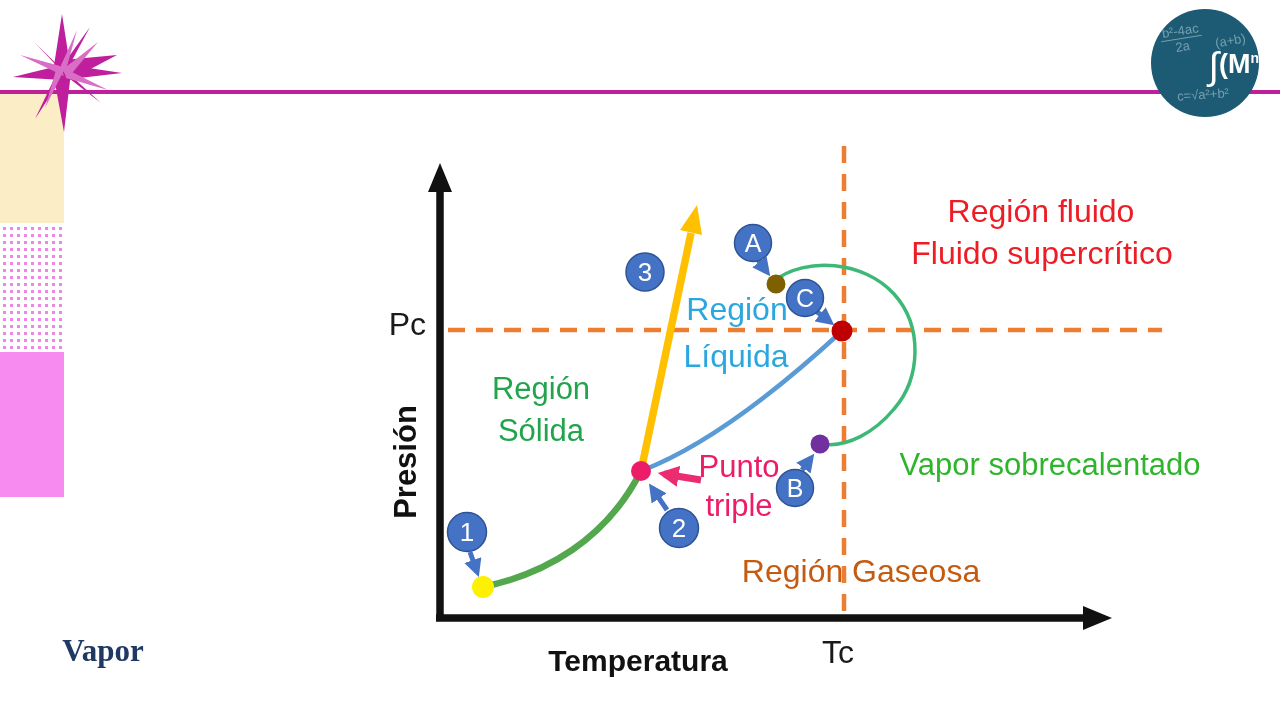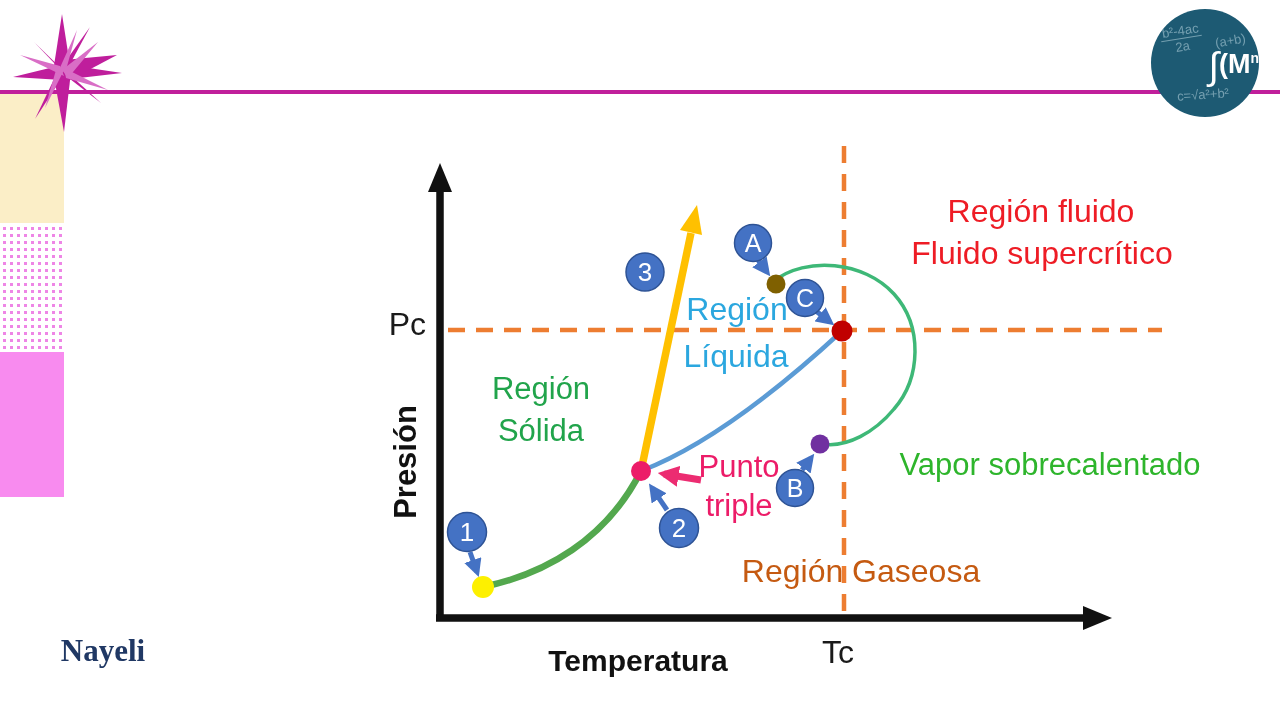--- a/index.html
+++ b/index.html
@@ -155,16 +155,16 @@
       <circle cx="805" cy="298" r="18.5" fill="#4472c4" stroke="#2e5395" stroke-width="1.5"></circle>
       <text x="805" y="307" text-anchor="middle" font-size="25" fill="#ffffff">C</text>
     </g>
 
     <text x="739" y="477" text-anchor="middle" font-size="31" fill="#ec1c68">Punto</text>
     <text x="739" y="516" text-anchor="middle" font-size="31" fill="#ec1c68">triple</text>
     <line x1="701" y1="480" x2="664" y2="474" stroke="#ec2c71" stroke-width="7" marker-end="url(#arrP)"></line>
   </svg>
 
   <div class="author">
-    <div>Nayeli</div>
+    <div>Vapor</div>
   </div>
 
 </div>
 
 </body></html>

